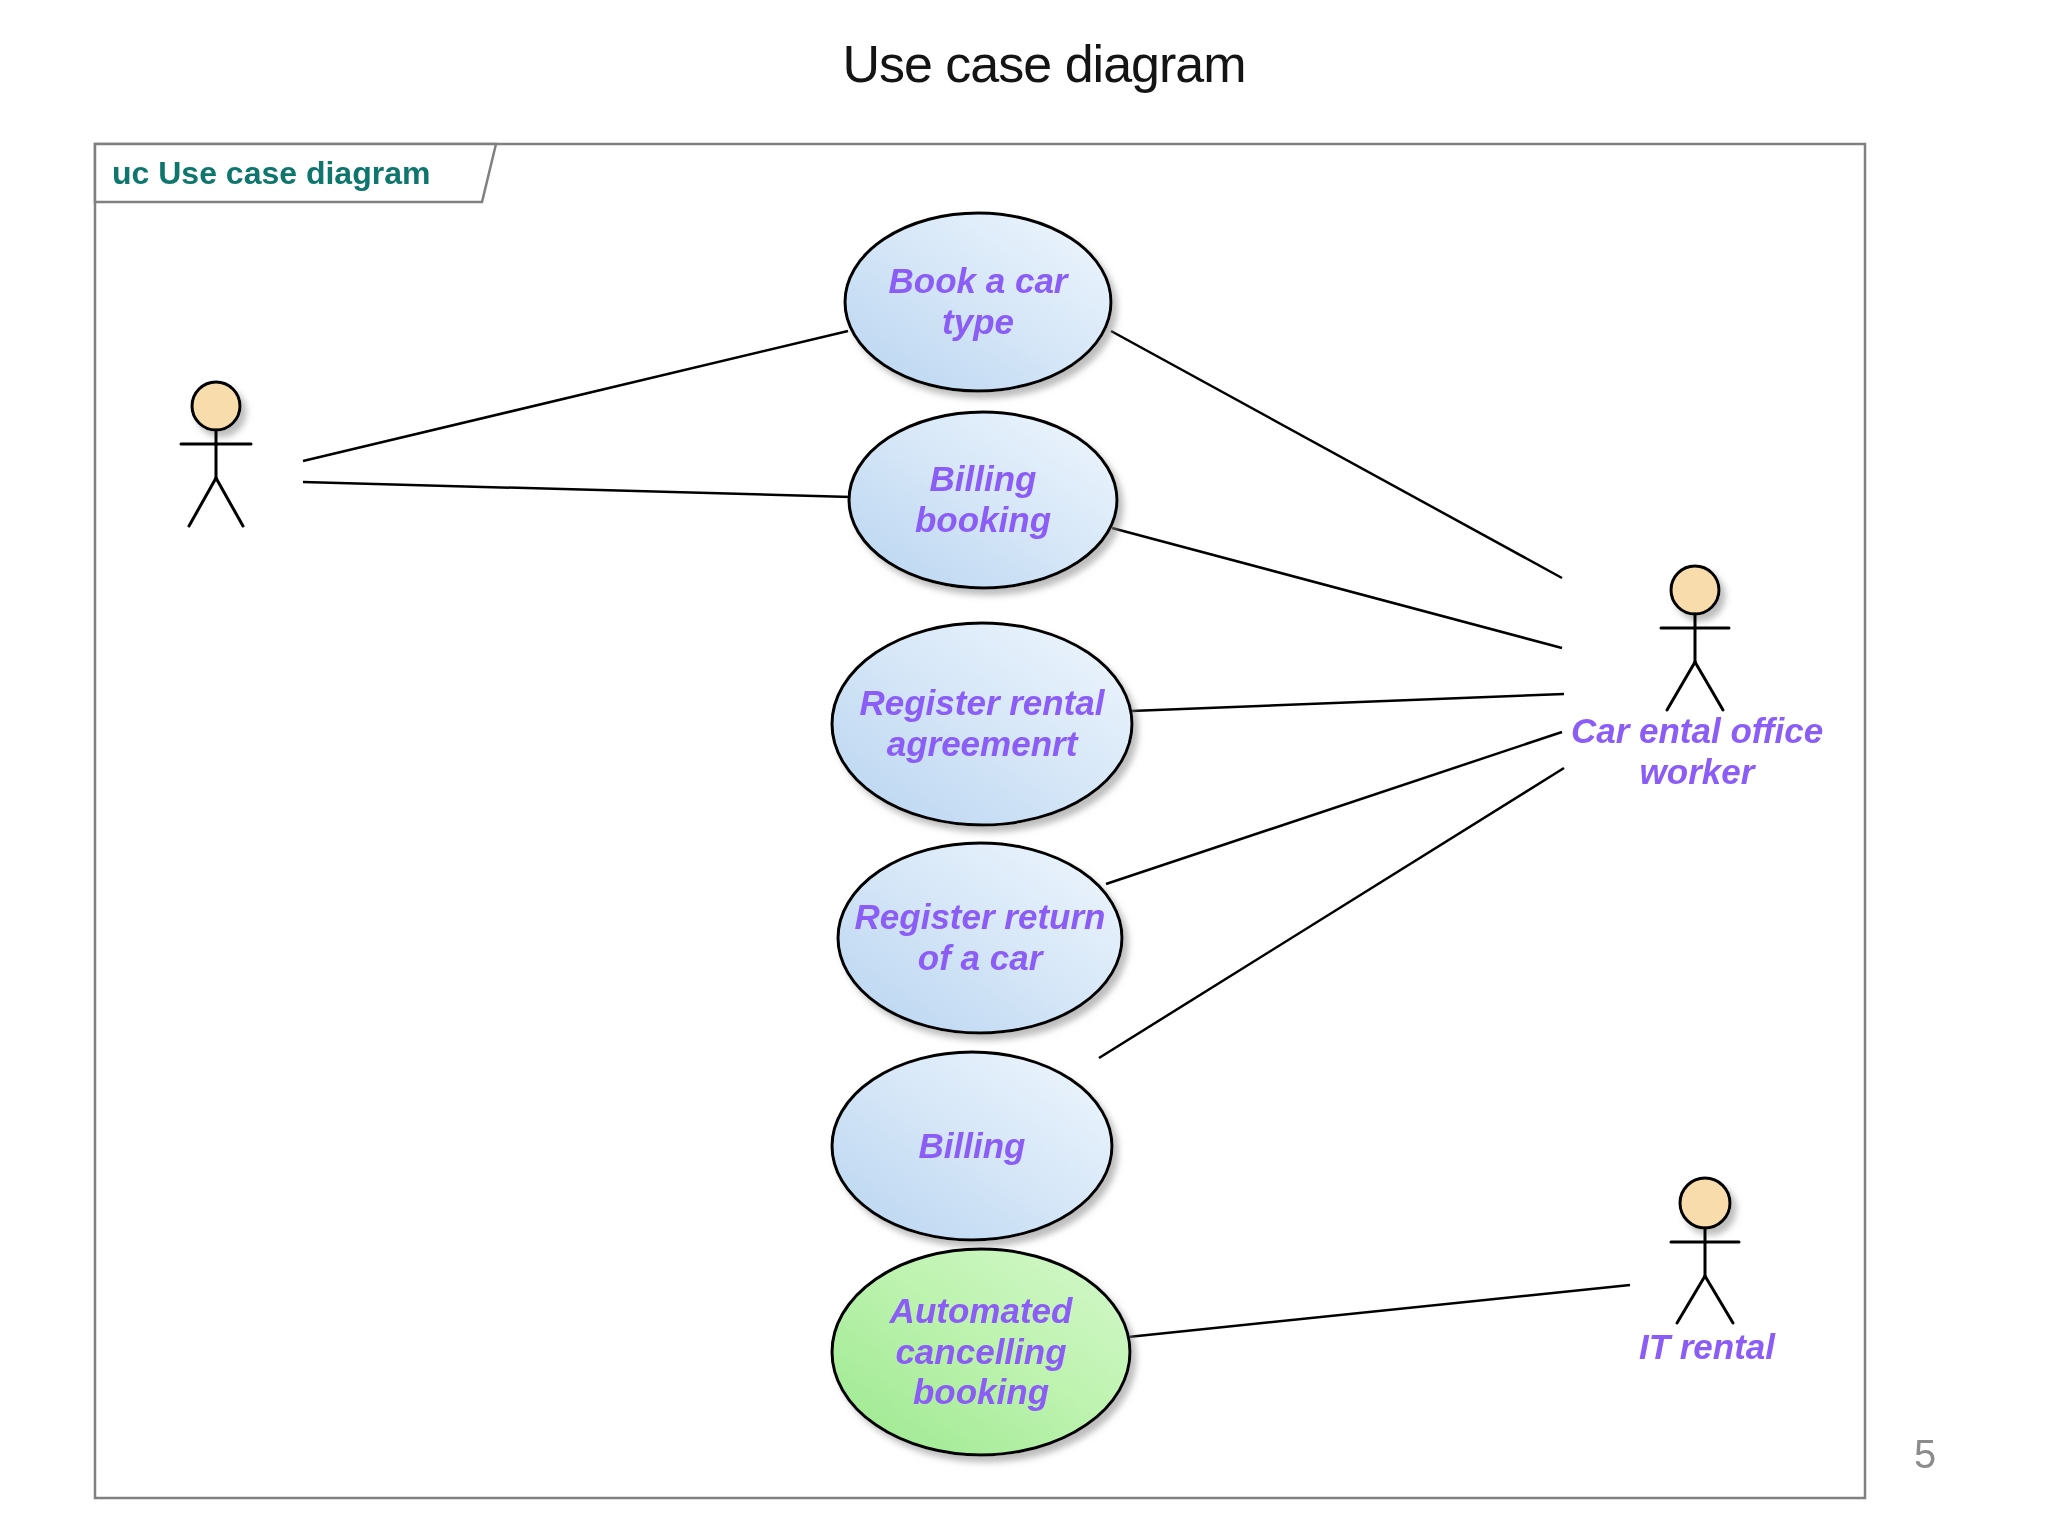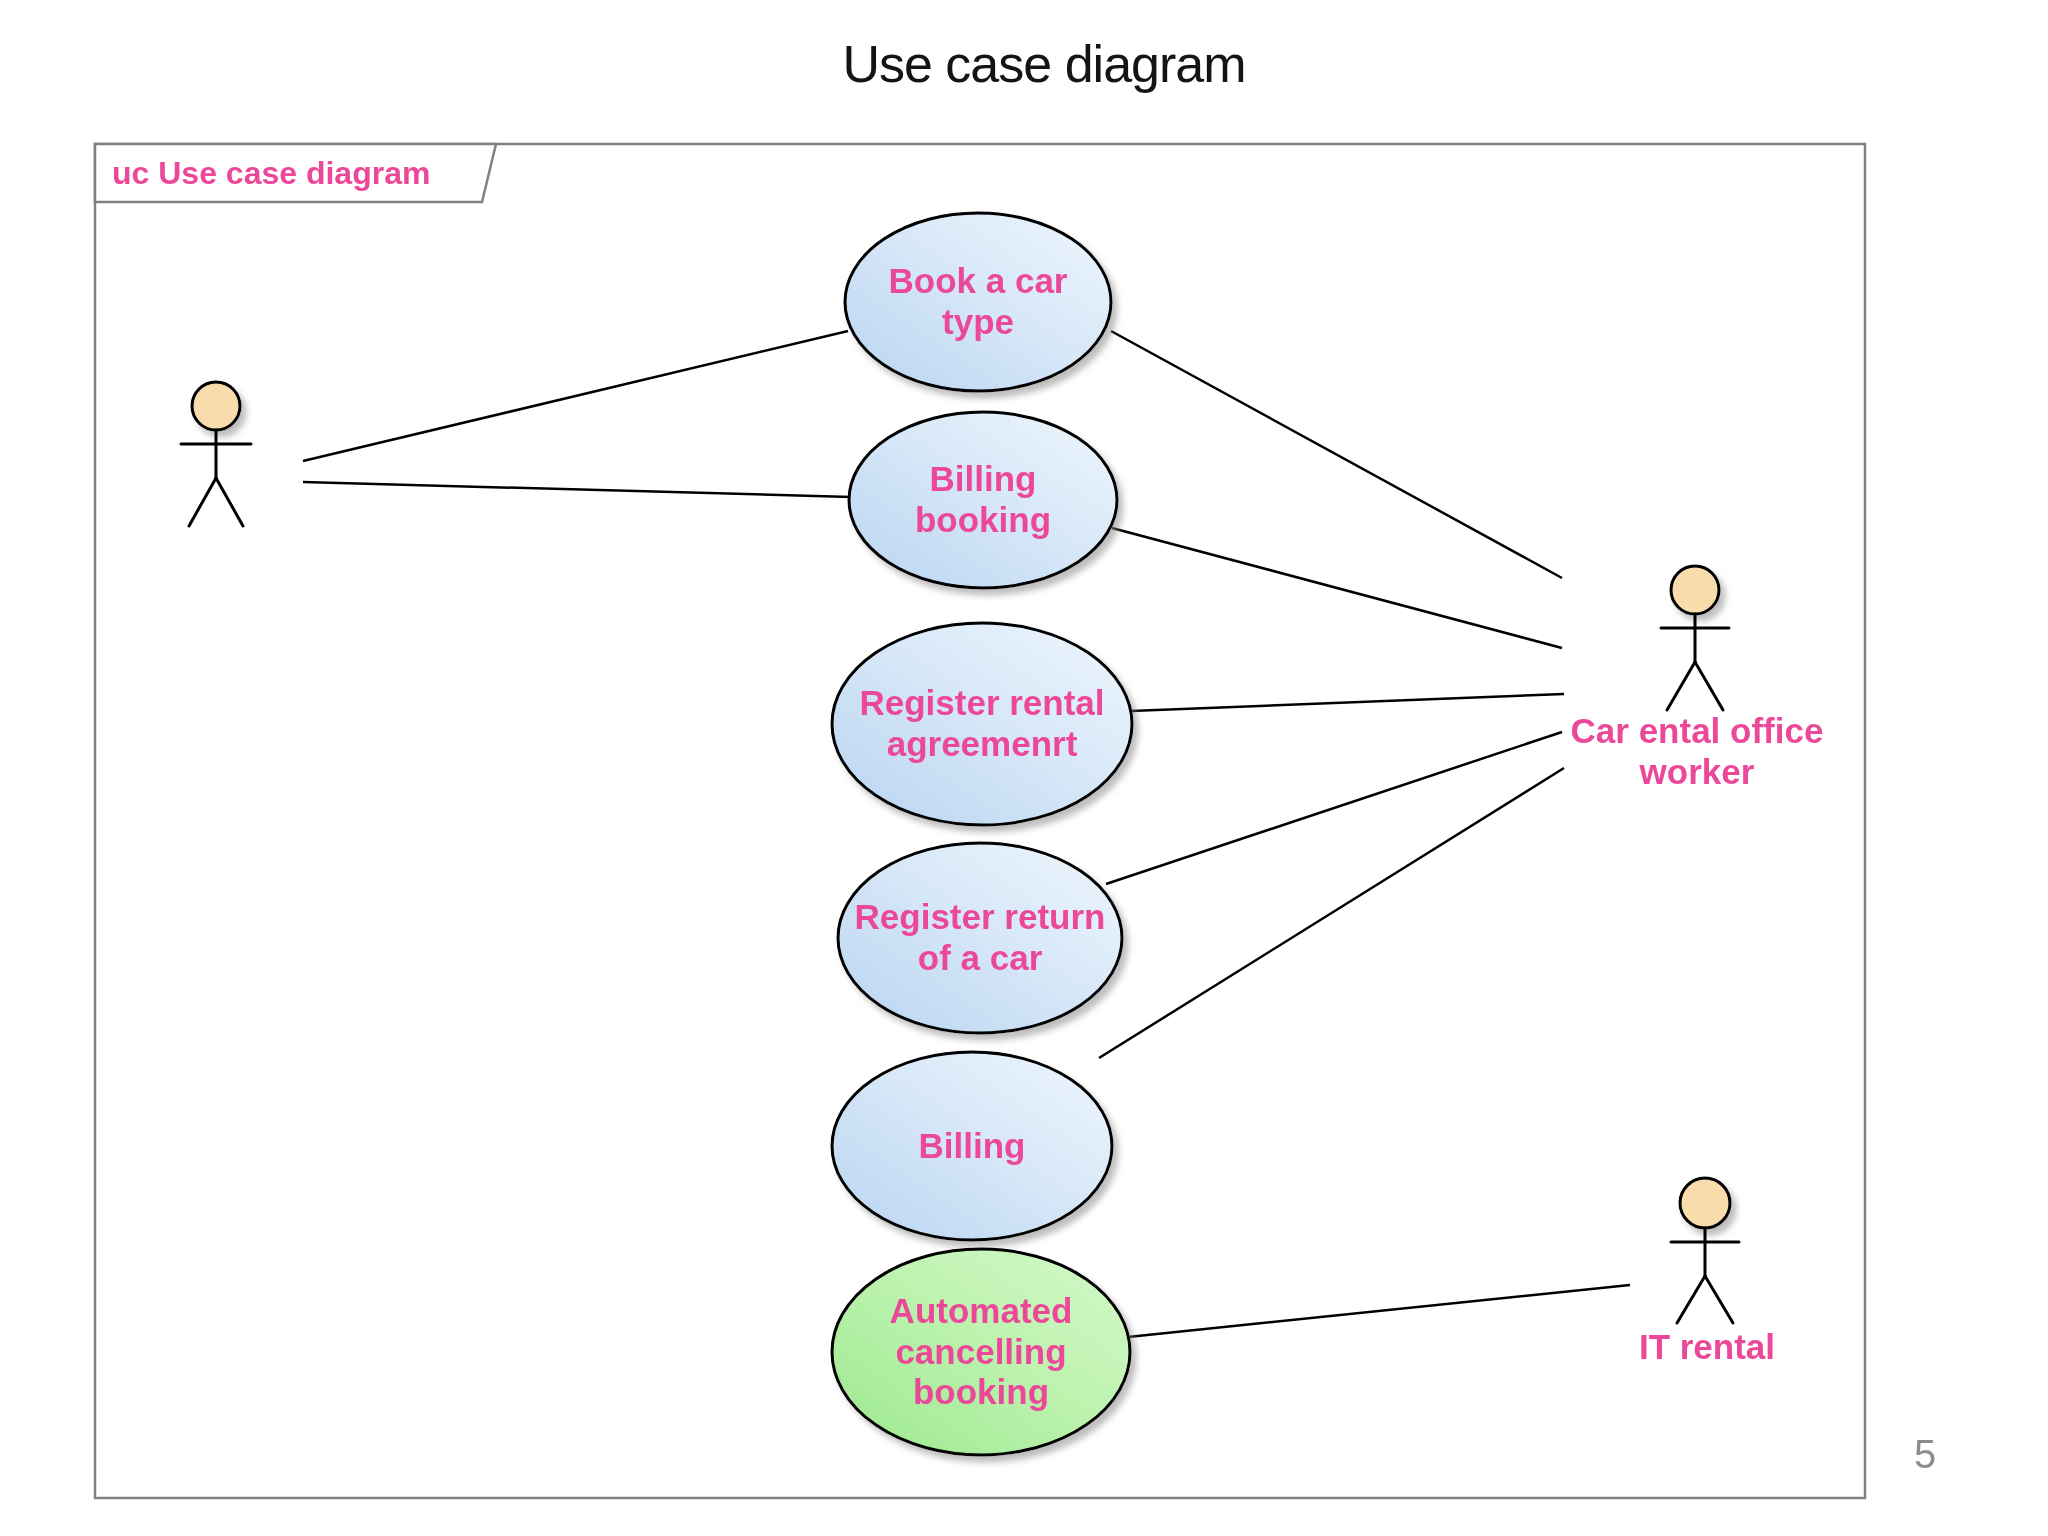--- a/index.html
+++ b/index.html
@@ -32,32 +32,33 @@
     padding-left: 20px;
   }
   .frame-label {
     position: absolute;
     left: 112px; top: 146px;
     width: 360px; height: 54px;
     display: flex;
     align-items: center;
     font-size: 32px;
     font-weight: bold;
-    color: #ec4899;
+    color: #0f766e;
   }
   .uc-label, .actor-label {
     position: absolute;
     display: flex;
     align-items: center;
     justify-content: center;
     text-align: center;
     font-weight: bold;
-    color: #ec4899;
+    color: #8b5cf6;
     white-space: pre-line;
     line-height: 1.16;
+    font-style: italic;
   }
   .uc-label { font-size: 35px; }
   .actor-label { font-size: 35px; }
   .lbl-book      { left: 828px;  top: 242px;  width: 300px; height: 120px; }
   .lbl-cancel    { left: 833px;  top: 440px;  width: 300px; height: 120px; }
   .lbl-rental    { left: 822px;  top: 664px;  width: 320px; height: 120px; }
   .lbl-return    { left: 820px;  top: 878px;  width: 320px; height: 120px; }
   .lbl-billing   { left: 812px;  top: 1086px; width: 320px; height: 120px; text-align: center; }
   .lbl-auto      { left: 821px;  top: 1272px; width: 320px; height: 160px; }
   .lbl-customer  { left: 69px;   top: 515px;  width: 300px; height: 60px;  }

